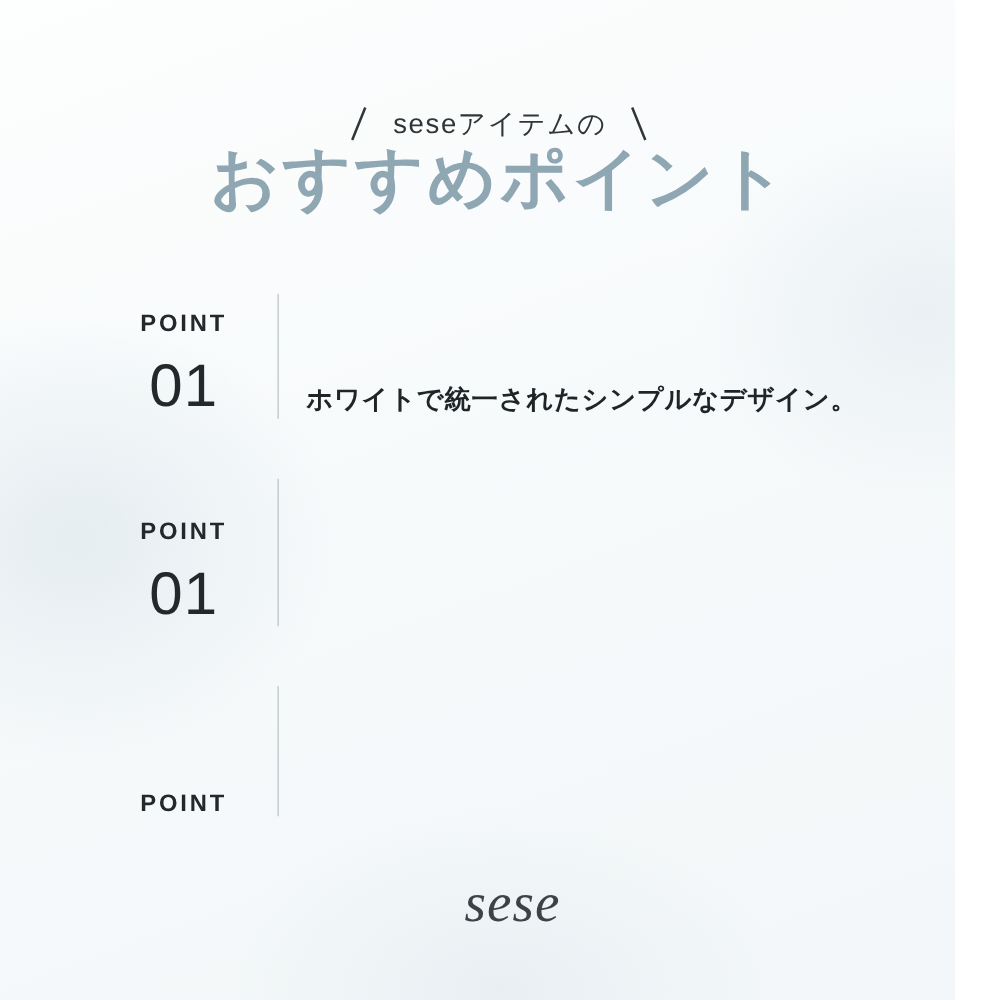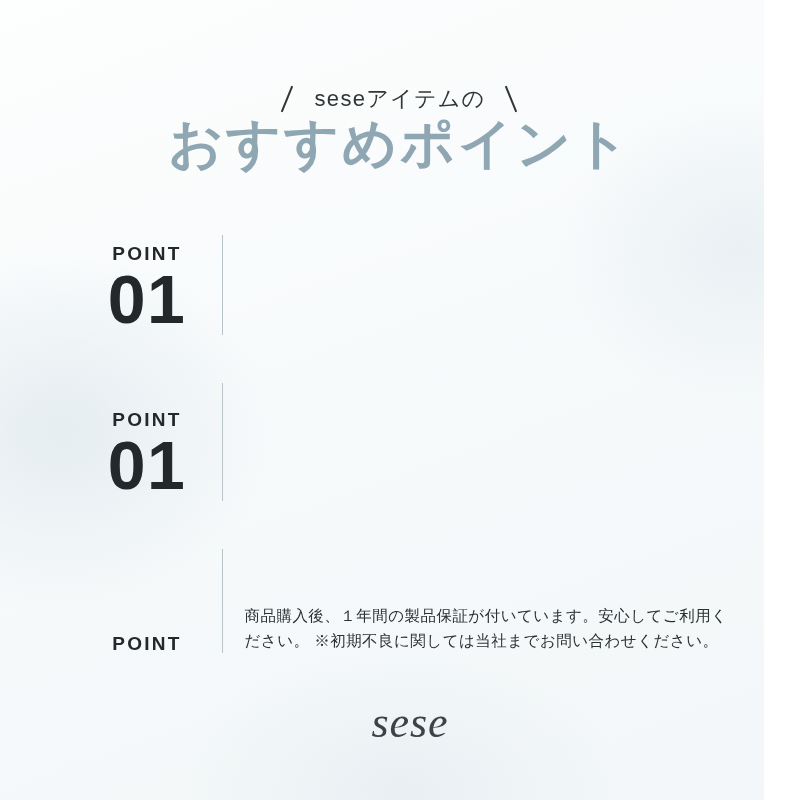--- a/index.html
+++ b/index.html
@@ -90,26 +90,26 @@
     padding-top: 2px;
   }
   .point-label {
     font-size: 19px;
     font-weight: 700;
     letter-spacing: 0.12em;
     color: #23282b;
     line-height: 1;
   }
   .point-digits {
-    font-size: 68px;
-    font-weight: 700;
+    font-size: 48px;
+    font-weight: 400;
     letter-spacing: 0.02em;
     color: #23282b;
     line-height: 1.05;
-    margin-top: 1px;
+    margin-top: 16px;
   }
   .divider {
     width: 1px;
     background: #b9c3c8;
     align-self: stretch;
     margin: 4px 22px 0 16px;
     min-height: 96px;
   }
   .point-body {
     flex: 1 1 auto;
@@ -169,39 +169,38 @@
 
     <div class="points">
 
       <div class="point-row row-01">
         <div class="point-num">
           <div class="point-label">POINT</div>
           <div class="point-digits">01</div>
         </div>
         <div class="divider"></div>
         <div class="point-body">
+          <div class="point-title">ホワイトで統一されたシンプルなデザイン。</div>
         </div>
       </div>
 
       <div class="point-row row-02">
         <div class="point-num">
           <div class="point-label">POINT</div>
           <div class="point-digits">01</div>
         </div>
         <div class="divider"></div>
       </div>
 
       <div class="point-row row-03">
         <div class="point-num">
           <div class="point-label">POINT</div>
         </div>
         <div class="divider"></div>
         <div class="point-body">
-          <div class="point-desc">商品購入後、１年間の製品保証が付いています。安心してご利用ください。
-※初期不良に関しては当社までお問い合わせください。</div>
         </div>
       </div>
 
     </div>
 
     <div class="footer">
       <div class="logo">sese</div>
     </div>
 
   </div>

